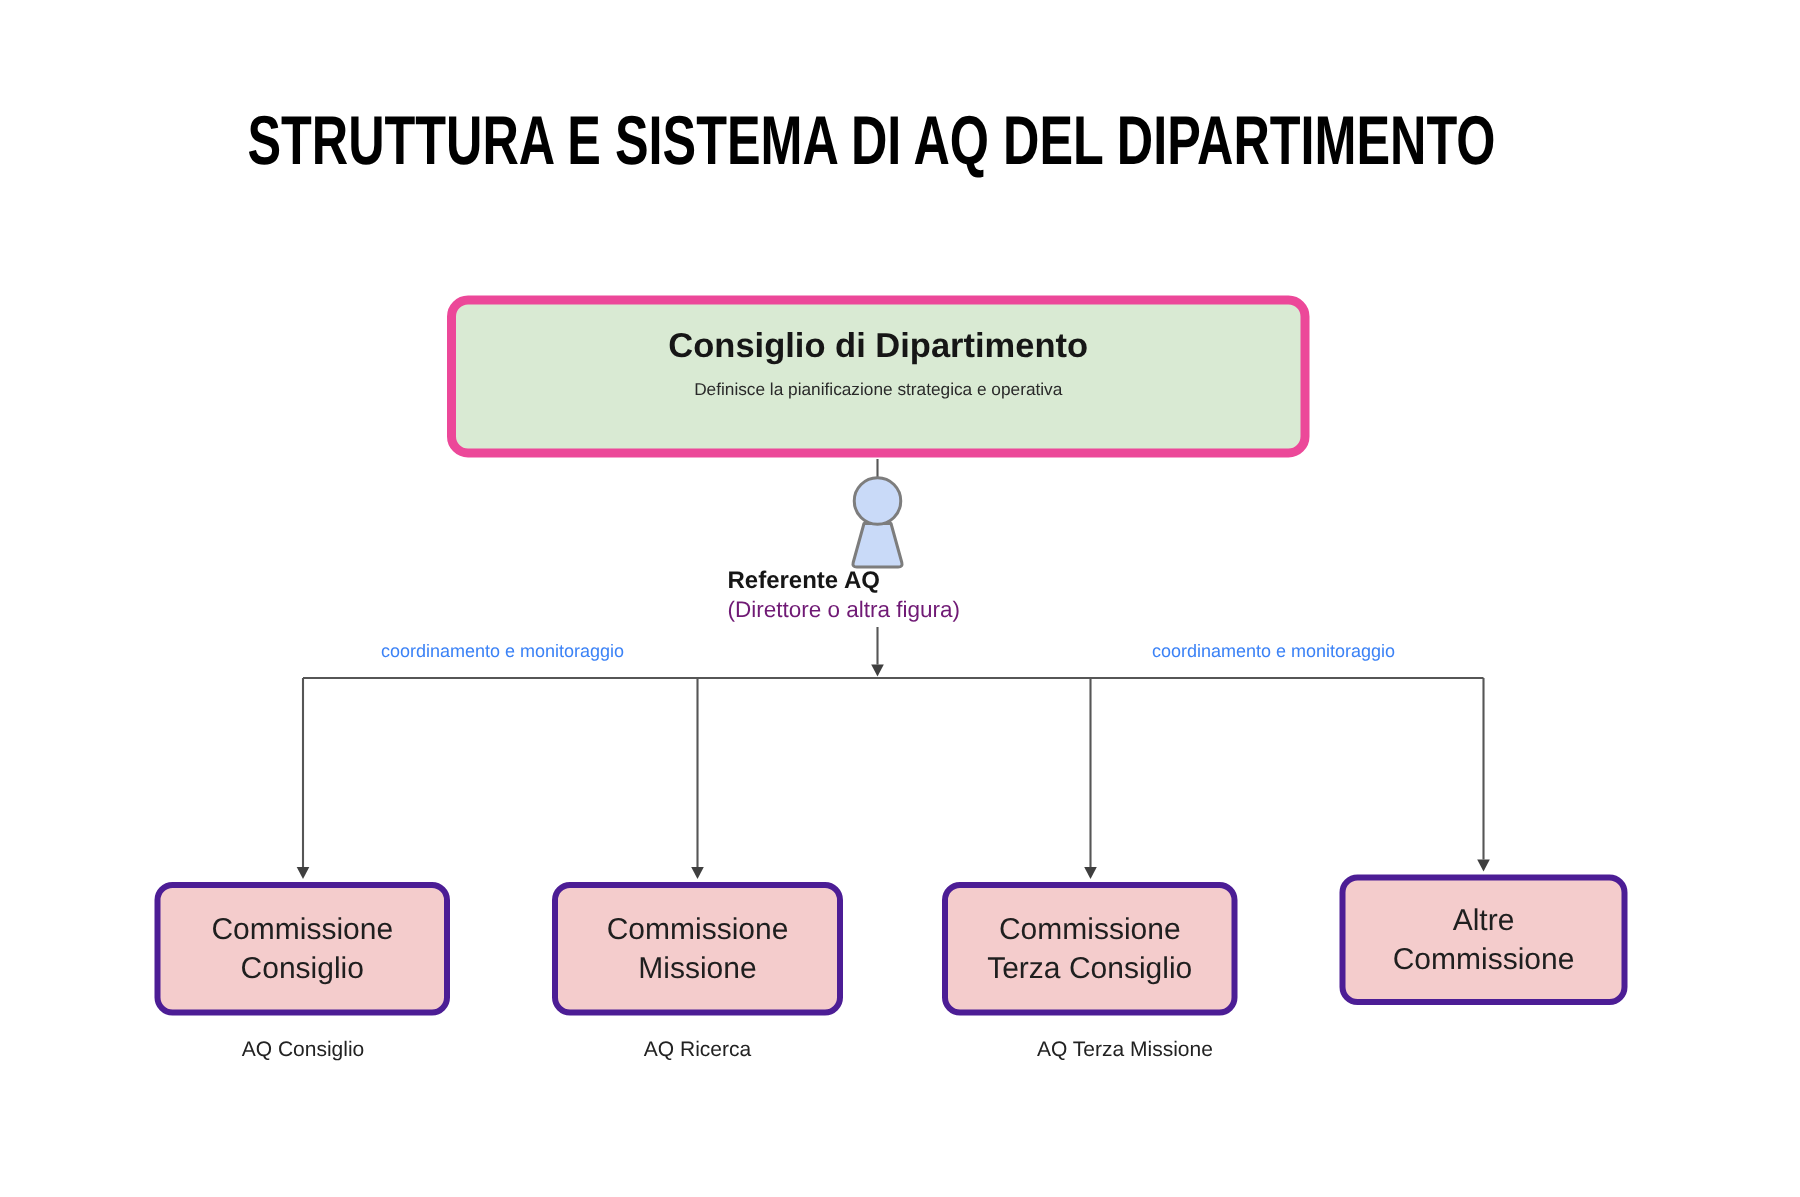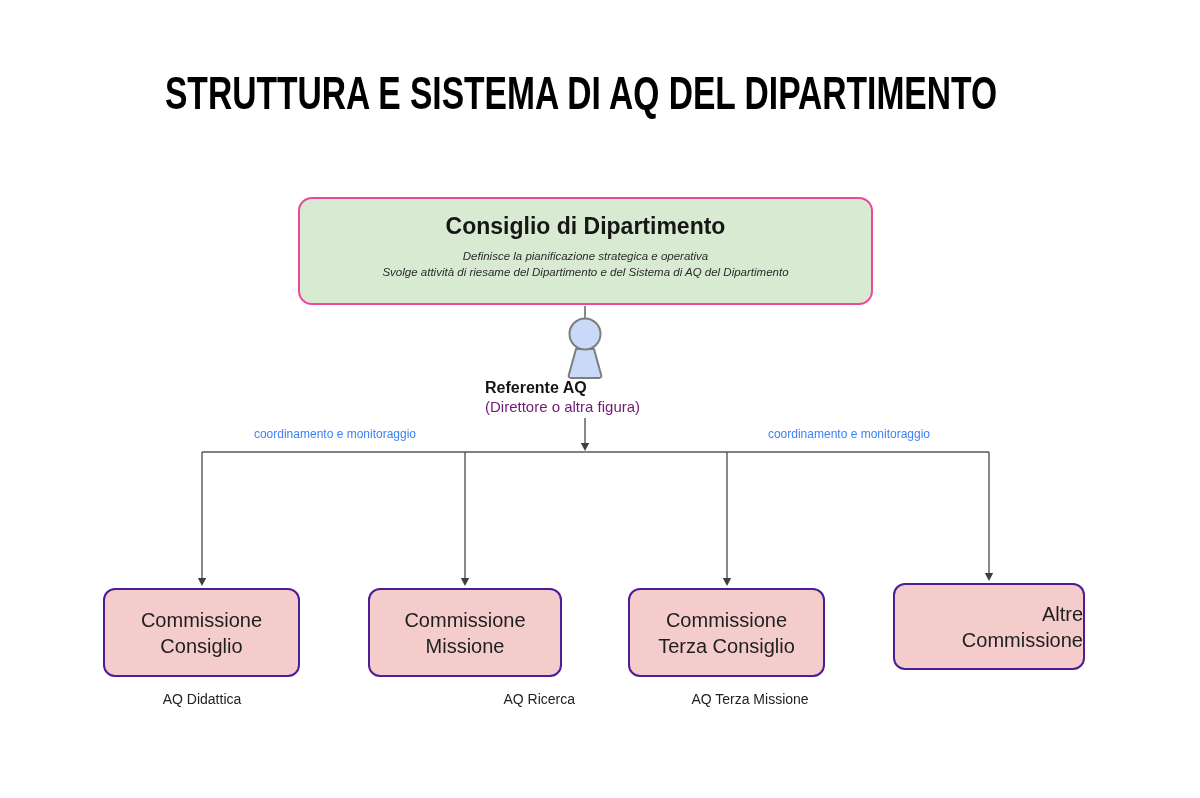--- a/index.html
+++ b/index.html
@@ -26,35 +26,34 @@
     color: #000000;
     letter-spacing: 0px;
   }
 
   
   .council-box {
     position: absolute;
     left: 298px; top: 197px;
     width: 575px; height: 108px;
     background: #d9ead3;
-    border: 2px solid #ec4899;
+    border: 6px solid #ec4899;
     border-radius: 14px;
     text-align: center;
   }
   .council-title {
     margin-top: 14px;
     font-size: 23px;
     font-weight: bold;
     line-height: 26px;
     color: #161616;
   }
   .council-desc1 {
     margin-top: 10px;
     font-size: 11.5px;
-    font-style: italic;
     line-height: 14px;
     color: #2a2a2a;
   }
   .council-desc2 {
     margin-top: 2px;
     font-size: 11.5px;
     font-style: italic;
     line-height: 14px;
     color: #2a2a2a;
   }
@@ -87,48 +86,48 @@
     line-height: 14px;
     color: #3b82f6;
   }
   .edge-label.left  { left: 225px; }
   .edge-label.right { left: 739px; }
 
   
   .commission-box {
     position: absolute;
     background: #f4cccc;
-    border: 2px solid #4c1d95;
+    border: 4px solid #4c1d95;
     border-radius: 12px;
     display: flex;
     flex-direction: column;
     align-items: center;
     justify-content: center;
     text-align: center;
     font-size: 20px;
     line-height: 26px;
     color: #1f1f1f;
   }
   .commission-box span { display: block; }
   #commission-0 { left: 103px; top: 588px; width: 197px; height: 89px; }
   #commission-1 { left: 368px; top: 588px; width: 194px; height: 89px; }
   #commission-2 { left: 628px; top: 588px; width: 197px; height: 89px; }
-  #commission-3 { left: 893px; top: 583px; width: 192px; height: 87px; align-items: flex-end; }
+  #commission-3 { left: 893px; top: 583px; width: 192px; height: 87px; }
 
   .sublabel {
     position: absolute;
     top: 691px;
     width: 220px;
     text-align: center;
     font-size: 14px;
     line-height: 16px;
     color: #222222;
   }
   #sublabel-0 { left: 92px; }
-  #sublabel-1 { left: 355px; text-align: right; }
+  #sublabel-1 { left: 355px; }
   #sublabel-2 { left: 640px; }
 
   svg.overlay {
     position: absolute;
     left: 0; top: 0;
     width: 1200px; height: 798px;
     pointer-events: none;
   }
   svg.person {
     position: absolute;
@@ -156,21 +155,20 @@
   <polygon points="465,586 460.8,578 469.2,578" fill="#3f3f3f"></polygon>
   <line x1="727" y1="452" x2="727" y2="578" stroke="#565656" stroke-width="1.4"></line>
   <polygon points="727,586 722.8,578 731.2,578" fill="#3f3f3f"></polygon>
   <line x1="989" y1="452" x2="989" y2="573" stroke="#565656" stroke-width="1.4"></line>
   <polygon points="989,581 984.8,573 993.2,573" fill="#3f3f3f"></polygon>
 </svg>
 
 <div class="council-box">
   <div class="council-title">Consiglio di Dipartimento</div>
   <div class="council-desc1">Definisce la pianificazione strategica e operativa</div>
-  <div class="council-desc2">Svolge attività di riesame del Dipartimento e del Sistema di AQ del Dipartimento</div>
 </div>
 
 <svg class="person" viewBox="0 0 46 70" xmlns="http://www.w3.org/2000/svg">
   <path d="M14 37 L32 37 L39.2 63 Q40 66 36.8 66 L9.2 66 Q6 66 6.8 63 Z" fill="#c9daf8" stroke="#7d7d7d" stroke-width="2" stroke-linejoin="round"></path>
   <circle cx="23" cy="22" r="15.5" fill="#c9daf8" stroke="#7d7d7d" stroke-width="2"></circle>
 </svg>
 
 <div class="referente-block">
   <div class="referente-name">Referente AQ</div>
   <div class="referente-subtitle">(Direttore o altra figura)</div>
@@ -189,15 +187,15 @@
 </div>
 <div id="commission-2" class="commission-box">
   <span>Commissione</span>
   <span>Terza Consiglio</span>
 </div>
 <div id="commission-3" class="commission-box">
   <span>Altre</span>
   <span>Commissione</span>
 </div>
 
-<div id="sublabel-0" class="sublabel">AQ Didattica</div>
+<div id="sublabel-0" class="sublabel">AQ Consiglio</div>
 <div id="sublabel-1" class="sublabel">AQ Ricerca</div>
 <div id="sublabel-2" class="sublabel">AQ Terza Missione</div>
 
 </body></html>

